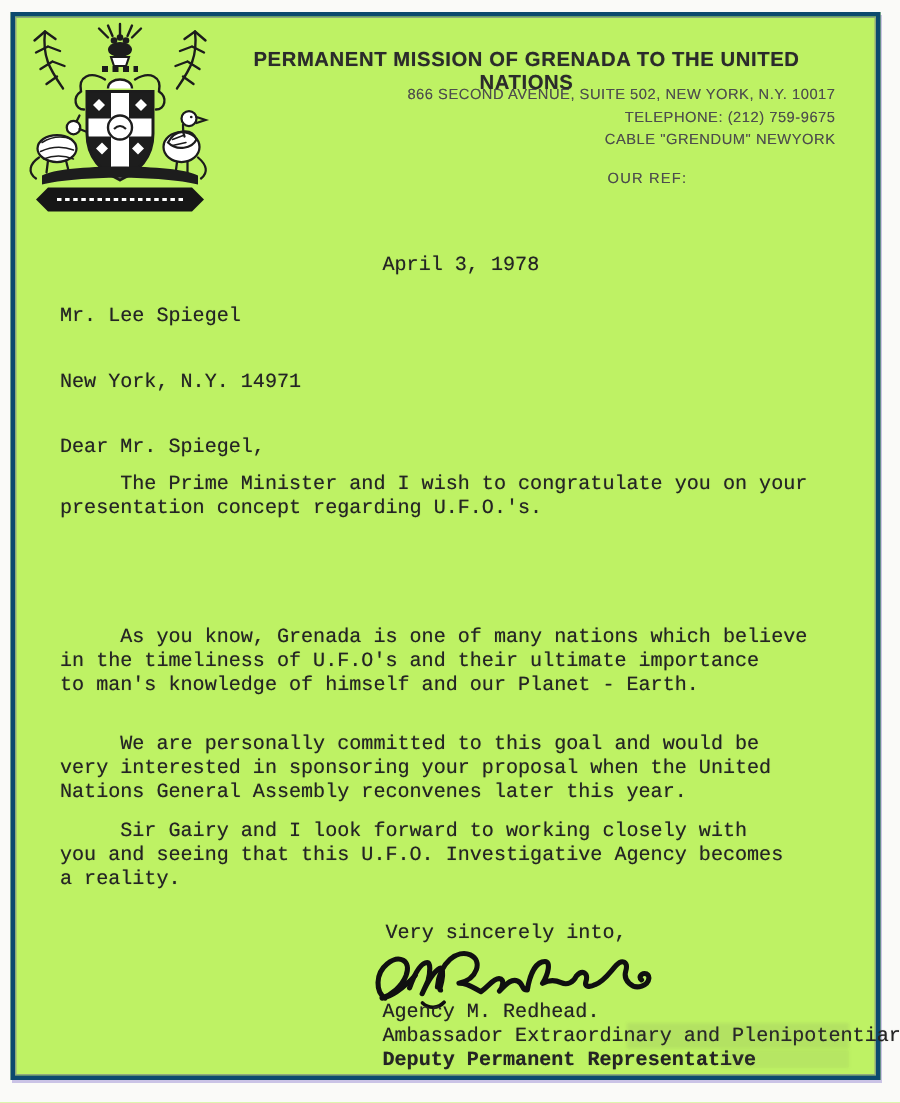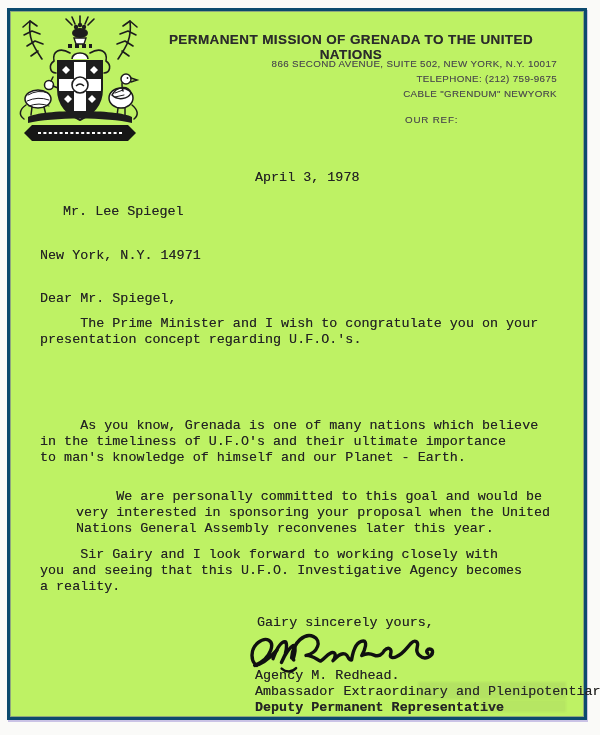--- a/index.html
+++ b/index.html
@@ -41,27 +41,27 @@
   }
   
   .mono{
     font-family:"Liberation Mono", monospace;
     font-size:13.4px;line-height:16px;
     color:#242424;
     text-shadow:0 0 0.5px rgba(30,30,30,0.55);
     white-space:pre;
   }
   .date{left:245px;top:159px;}
-  .recipient{left:30px;top:193px;margin-left:23px;}
+  .recipient{left:30px;top:193px;}
   .city{left:30px;top:237px;}
   .salutation{left:30px;top:280px;}
   .p1{left:30px;top:305px;}
   .p2{left:30px;top:349px;}
   .p3{left:30px;top:407px;}
-  .p4{left:30px;top:478px;margin-left:36px;}
+  .p4{left:30px;top:478px;}
   .p5{left:30px;top:536px;}
   .closing{left:247px;top:604px;}
   .signature{left:236px;top:616px;width:196px;height:48px;transform:rotate(-2deg);}
   .sig-name{left:245px;top:657px;}
   .sig-t1{left:245px;top:673px;}
   .sig-t2{left:245px;top:689px;font-weight:bold;}
   .smudge{
     left:408px;top:671px;width:148px;height:17px;
     background:rgba(90,90,90,0.10);
     filter:blur(1px);
@@ -165,21 +165,21 @@
   <div class="mono p3">     As you know, Grenada is one of many nations which believe
 in the timeliness of U.F.O's and their ultimate importance
 to man's knowledge of himself and our Planet - Earth.</div>
   <div class="mono p4">     We are personally committed to this goal and would be
 very interested in sponsoring your proposal when the United
 Nations General Assembly reconvenes later this year.</div>
   <div class="mono p5">     Sir Gairy and I look forward to working closely with
 you and seeing that this U.F.O. Investigative Agency becomes
 a reality.</div>
 
-  <div class="mono closing">Gairy sincerely yours,</div>
+  <div class="mono closing">Very sincerely into,</div>
 
   <svg class="signature" viewBox="0 0 190 46" aria-hidden="true">
     <g stroke="#101010" stroke-width="3.3" fill="none" stroke-linecap="round" stroke-linejoin="round">
       <path d="M10 34 C4 30 4 18 12 12 C20 6 28 10 24 20 C21 27 14 32 8 34 C16 33 24 26 30 20"></path>
       <path d="M26 28 C30 18 34 12 38 12 C40 12 40 18 38 24 C36 28 34 32 34 32 C38 24 42 18 46 16 C48 15 48 20 47 24 C46 28 45 30 46 30"></path>
       <path d="M44 28 C46 12 58 4 66 8 C74 12 70 24 58 26 C64 26 68 30 72 32 C78 28 80 24 84 24 C88 24 86 30 84 32 C88 28 92 24 96 26 C100 28 98 32 102 32 C104 22 108 14 114 14 C118 14 116 22 112 28 C116 26 120 26 124 28 C128 30 132 28 134 24 C138 20 142 22 140 28 C139 31 142 32 146 30 C152 28 156 22 160 18 C164 14 168 16 166 22 C164 28 170 34 176 32 C182 30 182 24 178 24 C176 24 174 26 176 28"></path>
       <path d="M34 38 C38 42 44 42 48 38" stroke-width="2.4"></path>
     </g>
   </svg>
 

